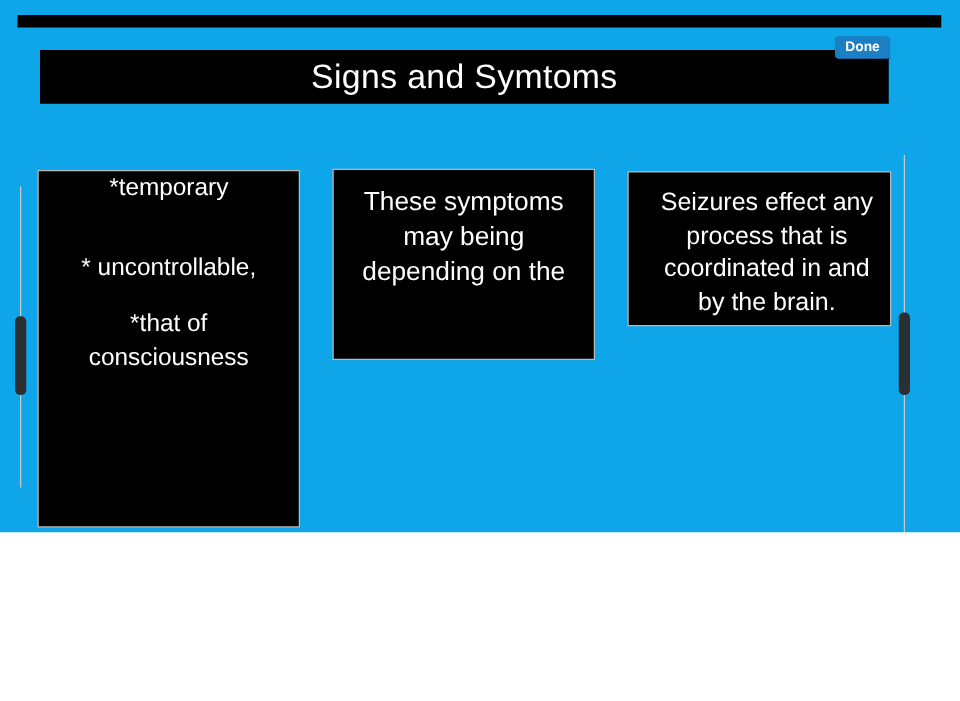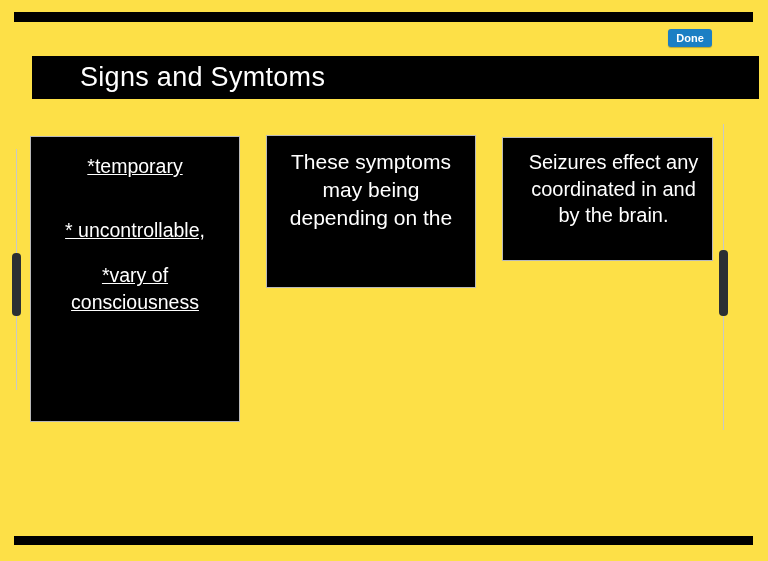--- a/index.html
+++ b/index.html
@@ -6,22 +6,22 @@
     margin: 0;
     padding: 0;
     background: #ffffff;
   }
   body {
     font-family: "Liberation Sans", sans-serif;
   }
   #screen {
     position: relative;
     width: 768px;
-    height: 561px;
-    background: #fde047;
+    height: 426px;
+    background: #0ea5e9;
     overflow: hidden;
   }
 
   
   .rule {
     position: absolute;
     background: #000000;
   }
   #top-rule {
     left: 14px;
@@ -55,27 +55,27 @@
     padding: 0;
     cursor: pointer;
     z-index: 5;
     box-shadow: 0 1px 1px rgba(0,0,0,0.25);
   }
 
   
   #title-banner {
     position: absolute;
     left: 32px;
-    top: 56px;
+    top: 40px;
     width: 679px;
     height: 43px;
     background: #000000;
     display: flex;
     align-items: center;
-    padding-left: 48px;
+    justify-content: center;
   }
   #title-text {
     color: #ffffff;
     font-family: "Liberation Sans", sans-serif;
     font-size: 27px;
     font-weight: 400;
     letter-spacing: 0.3px;
     white-space: nowrap;
   }
 
@@ -96,24 +96,23 @@
   .text-box .spacer {
     display: block;
     height: 0.95em;
   }
 
   #box-symptoms {
     left: 31px;
     top: 137px;
     width: 208px;
     height: 284px;
-    padding: 16px 6px 0 6px;
+    padding: 0 6px 0 6px;
     font-size: 19.5px;
     line-height: 1.38;
-    text-decoration: underline;
   }
   #box-vary {
     left: 267px;
     top: 136px;
     width: 208px;
     height: 151px;
     padding: 12px 10px 0 10px;
     font-size: 21px;
     line-height: 1.33;
   }
@@ -179,32 +178,33 @@
   <div id="title-banner">
     <span id="title-text">Signs and Symtoms</span>
   </div>
 
   <div id="box-symptoms" class="text-box">
     <span class="line">*temporary</span>
     <span class="spacer"></span>
     <span class="spacer"></span>
     <span class="line">* uncontrollable,</span>
     <span class="spacer"></span>
-    <span class="line">*vary of</span>
+    <span class="line">*that of</span>
     <span class="line">consciousness</span>
   </div>
 
   <div id="box-vary" class="text-box">
     <span class="line">These symptoms</span>
     <span class="line">may being</span>
     <span class="line">depending on the</span>
   </div>
 
   <div id="box-brain" class="text-box">
     <span class="line">Seizures effect any</span>
+    <span class="line">process that is</span>
     <span class="line">coordinated in and</span>
     <span class="line">by the brain.</span>
   </div>
 
   <div id="scrollbar-left" class="scrollbar">
     <div class="track"></div>
     <div class="thumb"></div>
   </div>
 
   <div id="scrollbar-right" class="scrollbar">

